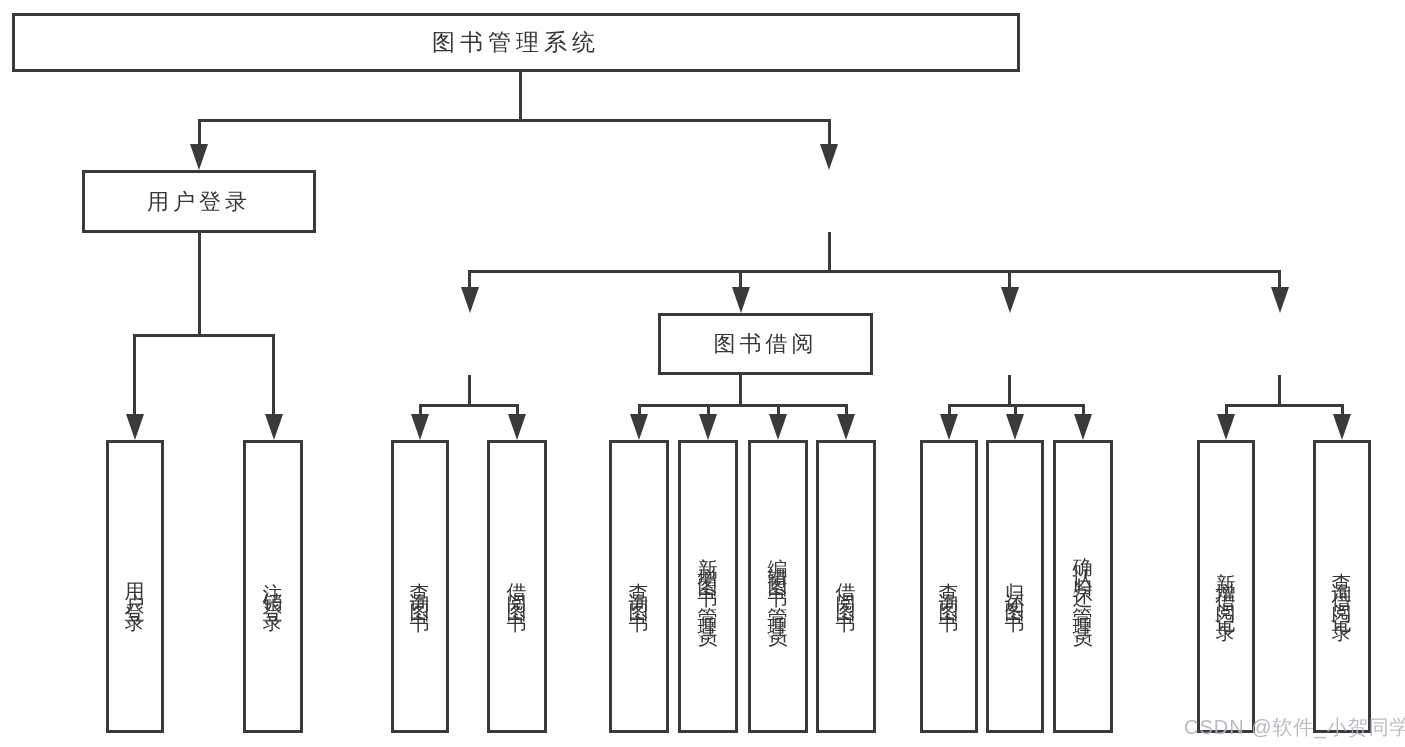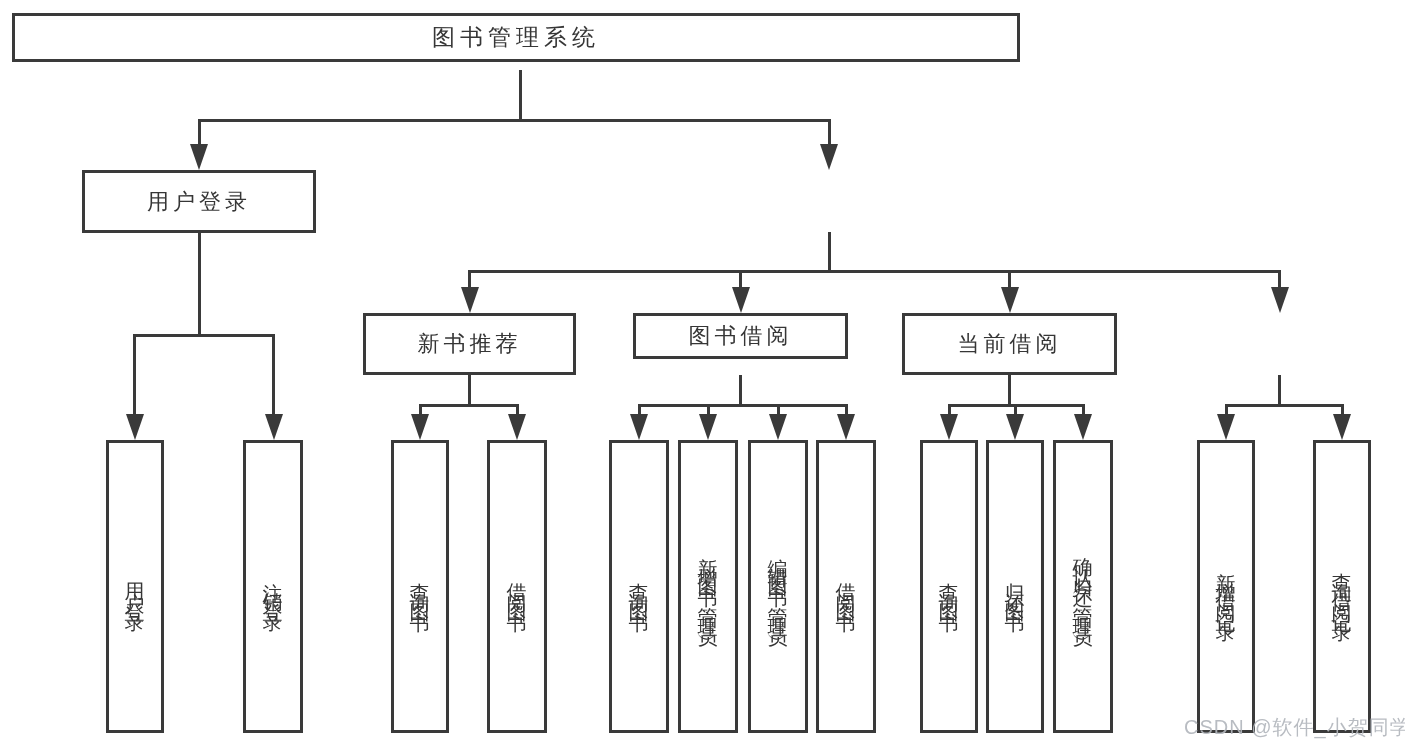--- a/index.html
+++ b/index.html
@@ -41,27 +41,25 @@
     position:absolute;left:1184px;top:714px;
     font-size:20px;color:var(--wm);opacity:.92;
     letter-spacing:1px;white-space:nowrap;
   }
 </style>
 </head>
 <body>
 
 <div class="canvas">
 
-  <div class="hbox root" style="left:12px;top:13px;width:1008px;height:49px">图书管理系统</div>
+  <div class="hbox root" style="left:12px;top:13px;width:1008px;height:59px">图书管理系统</div>
 
   <div class="hbox" style="left:82px;top:170px;width:234px;height:63px">用户登录</div>
 
-  <div class="hbox" style="left:363px;top:313px;width:213px;height:62px">新书推荐</div>
-  <div class="hbox" style="left:633px;top:313px;width:215px;height:46px">图书借阅</div>
-  <div class="hbox" style="left:902px;top:313px;width:215px;height:62px">当前借阅</div>
+  <div class="hbox" style="left:658px;top:313px;width:215px;height:62px">图书借阅</div>
 
   <div class="vbox" style="left:106px;width:58px">
     <span>用户登录</span>
     </div>
   <div class="vbox" style="left:243px;width:60px">
     <span>注销登录</span>
     </div>
 
   <div class="vbox" style="left:391px;width:58px">
     <span>查询图书</span>

